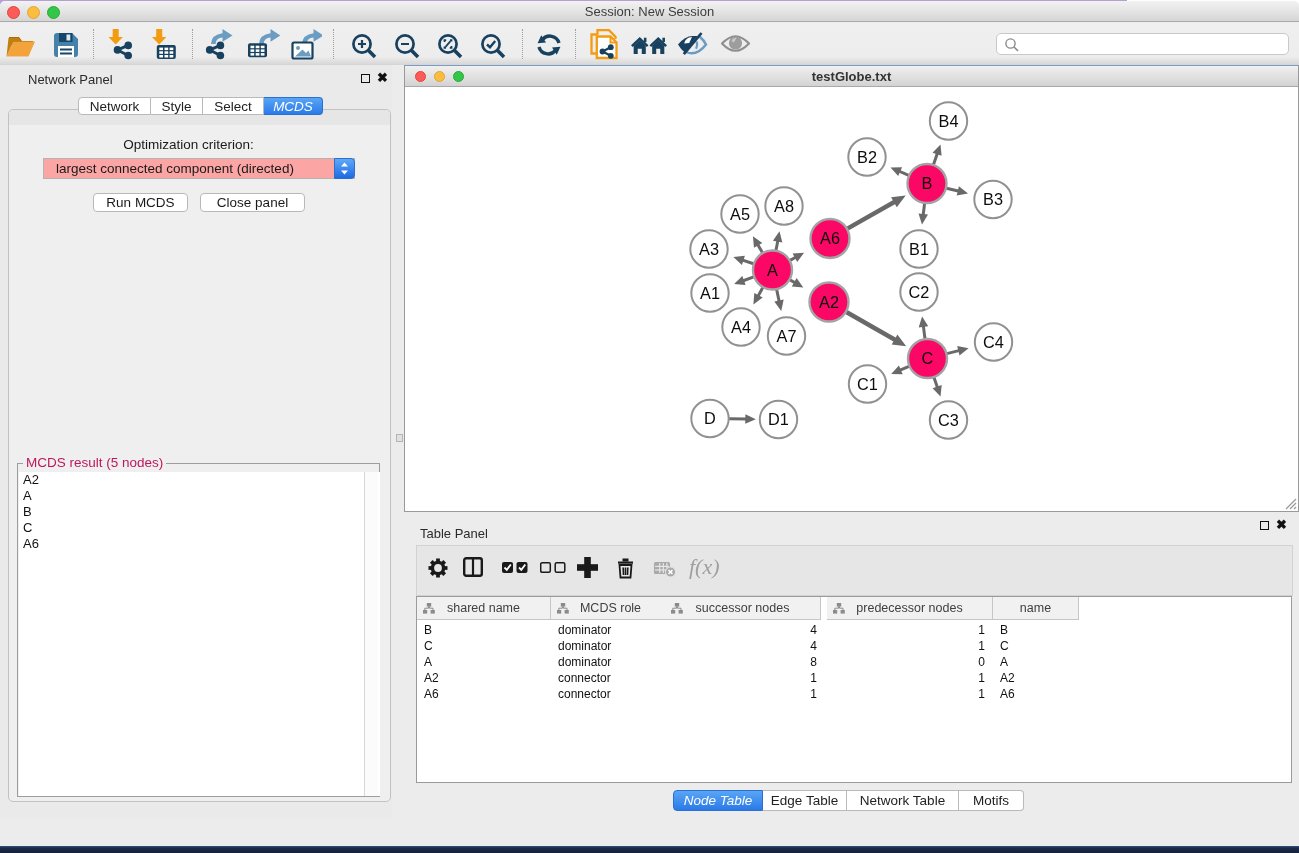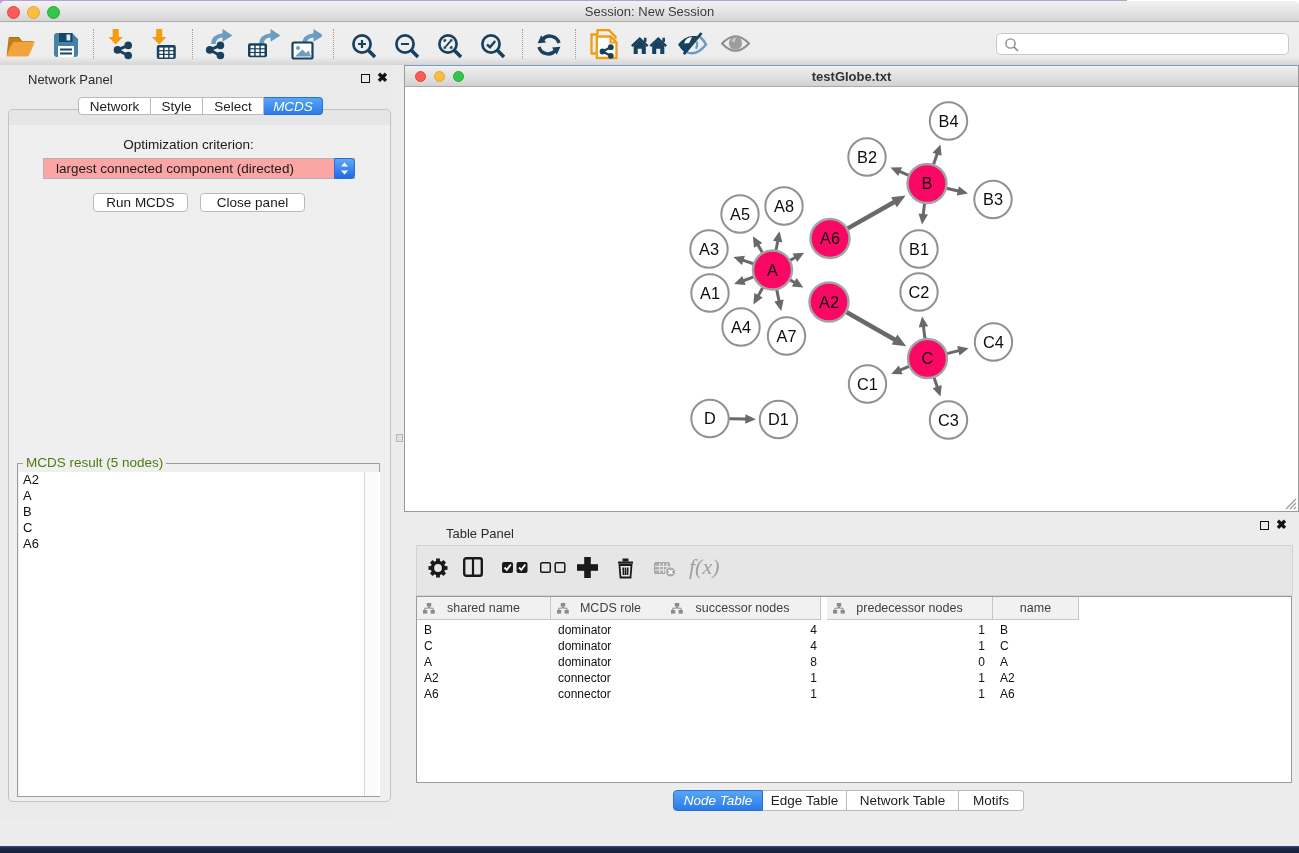--- a/index.html
+++ b/index.html
@@ -52,40 +52,40 @@
 #dd-step { position:absolute; right:-1px; top:-1px; width:21px; height:21px;
   background:linear-gradient(180deg,#5fa9f7 0,#1d6ae4 100%); border-radius:0 4px 4px 0;
   border:1px solid #2a6fd4; }
 .btn { position:absolute; height:19px; background:#fff; border:1px solid #b9b9b9;
   border-radius:4px; font-size:13.5px; color:#1a1a1a; text-align:center; line-height:17px; }
 #runbtn { left:93px; top:128px; width:95px; }
 #closebtn { left:200px; top:128px; width:105px; }
 #fieldset { position:absolute; left:17px; top:398px; width:363px; height:334px;
   border:1px solid #9d9d9d; }
 #fieldset .legend { position:absolute; left:5px; top:-9px; background:#efefef;
-  padding:0 3px; font-size:13.5px; color:#4d7c0f; }
+  padding:0 3px; font-size:13.5px; color:#be185d; }
 #listbox { position:absolute; left:1px; top:8px; width:361px; height:324px; background:#fff; }
 #listbox .item { font-size:13px; color:#111; padding-left:4px; height:16px; line-height:16px; }
 #listscroll { position:absolute; right:1px; top:8px; width:14px; height:324px;
   background:#fbfbfb; border-left:1px solid #d8d8d8; }
 
 #netwin { position:absolute; left:404px; top:64px; width:895px; height:447px;
   border:1px solid #999; border-top:1px solid #7b9cc4; background:#fff; }
 #nettitle { position:absolute; left:0; top:0; width:100%; height:21px;
   background:linear-gradient(180deg,#f0f0f0 0,#dcdcdc 70%,#d2d2d2 100%);
   border-bottom:1px solid #a9a9a9; }
 #nettitle .t { position:absolute; top:3px; width:100%; text-align:center;
   font-size:13px; font-weight:bold; color:#333; }
 .tls { position:absolute; top:5px; width:11px; height:11px; border-radius:50%; }
 #nt-r { left:10px; background:#fc5b57; border:1px solid #e2443f; }
 #nt-y { left:29px; background:#fcbd3f; border:1px solid #e0a535; }
 #nt-g { left:48px; background:#34c648; border:1px solid #2aa838; }
 
 #tpanel { position:absolute; left:392px; top:511px; width:907px; height:306px; background:#ececec; }
-#tpanel .hdr { position:absolute; left:28px; top:14px; font-size:13px; color:#2b2b2b;margin-left:26px; }
+#tpanel .hdr { position:absolute; left:28px; top:14px; font-size:13px; color:#2b2b2b; }
 #ttoolbar { position:absolute; left:24px; top:33px; width:877px; height:51px;
   background:#e6e6e6; border:1px solid #d2d2d2; }
 #dtable { position:absolute; left:24px; top:84px; width:876px; height:187px;
   background:#fff; border:1px solid #9b9b9b; }
 .th { position:absolute; top:0; height:23px; background:#f1f1f1;
   border-right:1px solid #c6c6c6; border-bottom:1px solid #c6c6c6;
   font-size:12.5px; color:#404040; text-align:center; line-height:22px; }
 .trow { position:absolute; font-size:12px; color:#111; height:16px; line-height:16px; }
 #btabs { left:281px; top:278px; }
 #btabs .tab { height:21px; line-height:20px; }

